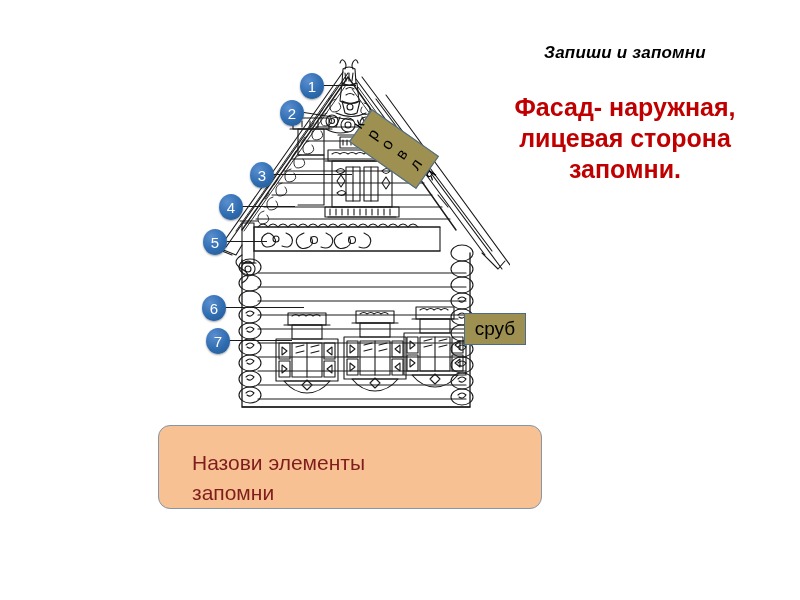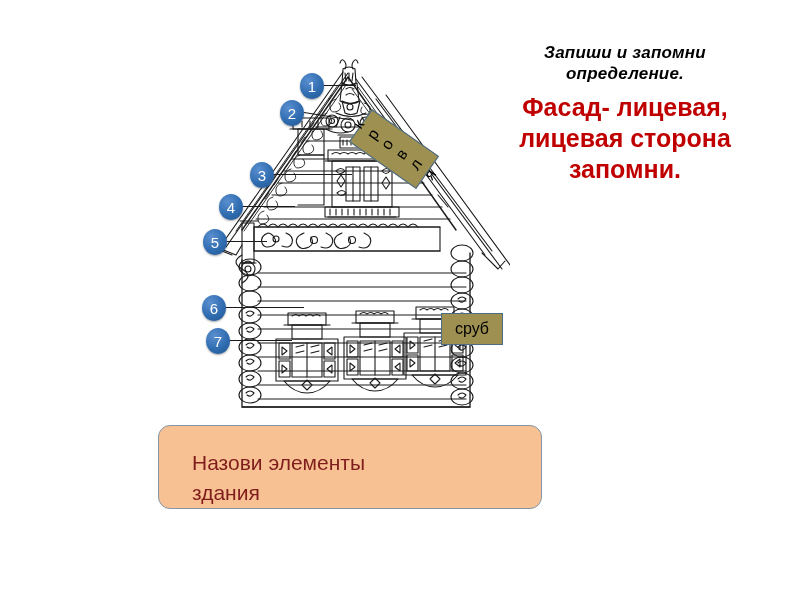--- a/index.html
+++ b/index.html
@@ -115,25 +115,25 @@
     text-align: center;
     writing-mode: vertical-rl;
     letter-spacing: 0.5px;
   }
   #label-krovlya .lbl-text {
     writing-mode: vertical-rl;
     text-orientation: upright;
     display: block;
   }
   #label-srub {
-    left: 441px;
+    left: 464px;
     top: 313px;
     width: 60px;
     height: 30px;
-    font-size: 16px;
+    font-size: 19px;
   }
 
   
   #question-box {
     position: absolute;
     left: 158px;
     top: 425px;
     width: 382px;
     height: 82px;
     background: #f7c193;
@@ -153,25 +153,24 @@
     z-index: 5;
   }
 </style>
 </head>
 <body>
 
 <div id="slide">
 
   <div class="heading-block">
     <div class="heading-line">Запиши и запомни</div>
-    <div class="heading-line">определение.</div>
   </div>
 
   <div class="definition-block">
-    <div class="definition-line">Фасад- лицевая,</div>
+    <div class="definition-line">Фасад- наружная,</div>
     <div class="definition-line">лицевая сторона</div>
     <div class="definition-line">запомни.</div>
   </div>
 
   <div id="illustration">
     <svg width="330" height="360" viewBox="0 0 330 360" xmlns="http://www.w3.org/2000/svg">
       <g stroke="#1a1a1a" fill="none" stroke-width="1.1" stroke-linecap="round" stroke-linejoin="round">
 
         <g>
 
@@ -467,16 +466,16 @@
     <span class="lbl-text">кровля</span>
   </div>
 
   <div class="label-box" id="label-srub">
     <span>сруб</span>
   </div>
 
   <div id="question-box"></div>
   <div id="question-text">
     <div>Назови элементы</div>
-    <div>здания</div>
+    <div>запомни</div>
   </div>
 
 </div>
 
 </body></html>

